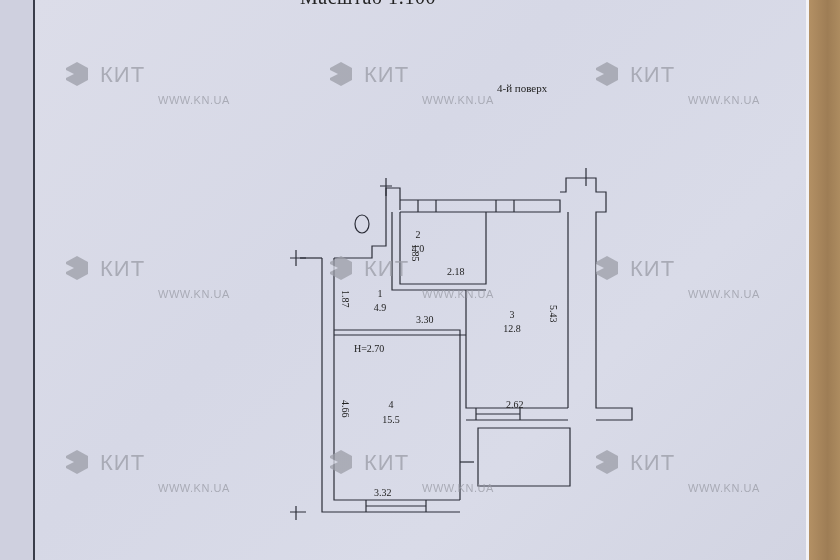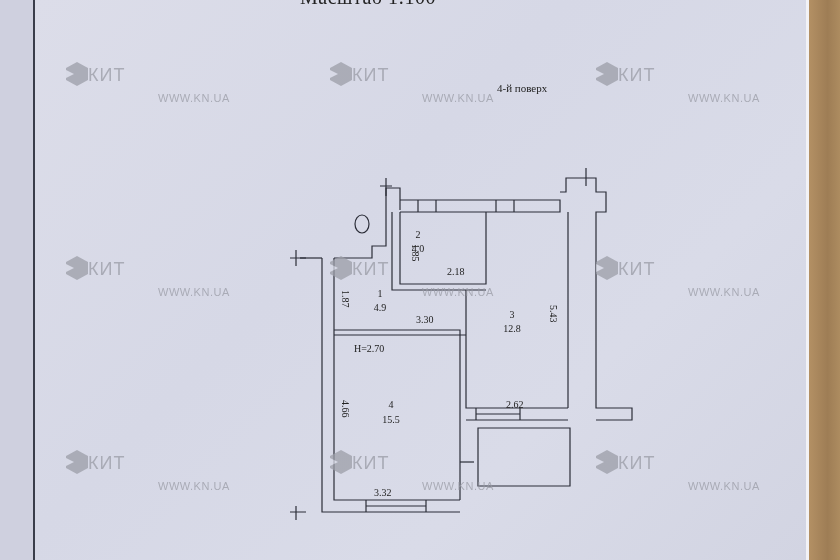--- a/index.html
+++ b/index.html
@@ -5,21 +5,21 @@
   html,body{margin:0;padding:0;}
   body{width:840px;height:560px;overflow:hidden;position:relative;background:#a88a63;font-family:"Liberation Serif",serif;}
   .left-page{position:absolute;left:0;top:0;width:36px;height:560px;background:#cfd0df;}
   .left-edge{position:absolute;left:33px;top:0;width:2px;height:560px;background:#3a3d4a;}
   .paper{position:absolute;left:35px;top:0;width:771px;height:560px;background:linear-gradient(135deg,#dcdde9 0%,#d6d8e6 40%,#d9dbe8 70%,#d2d4e2 100%);}
   .paper-edge{position:absolute;left:806px;top:0;width:3px;height:560px;background:#f2f2f6;}
   .wood{position:absolute;left:809px;top:0;width:31px;height:560px;background:linear-gradient(90deg,#b39064,#9e7d55 60%,#ad8c60);}
   .title{position:absolute;left:300px;top:-14px;font-size:20px;color:#222;letter-spacing:0.5px;}
   .floor-label{position:absolute;left:497px;top:82px;font-size:11px;color:#222;}
   .wm{position:absolute;color:#9a9ca6;opacity:0.75;font-family:"Liberation Sans",sans-serif;}
-  .wm .logo{display:flex;align-items:flex-end;gap:0;font-size:18px;letter-spacing:1px;}
+  .wm .logo{display:flex;align-items:flex-start;gap:12px;font-size:22px;letter-spacing:1px;}
   .wm .hex{width:22px;height:24px;background:#9c9ea8;clip-path:polygon(50% 0,100% 25%,100% 75%,50% 100%,0 75%,0 25%);position:relative;}
   .wm .hex::after{content:"";position:absolute;left:0;top:8px;width:8px;height:8px;background:#d8dae6;clip-path:polygon(0 0,100% 50%,0 100%);}
   .wm .url{font-size:11px;margin-left:92px;margin-top:6px;letter-spacing:0.5px;}
   svg.plan{position:absolute;left:0;top:0;}
   .dim{font-family:"Liberation Serif",serif;font-size:10px;fill:#222;}
   .room{font-family:"Liberation Serif",serif;font-size:10px;fill:#222;text-anchor:middle;}
 </style>
 </head>
 <body>
 

